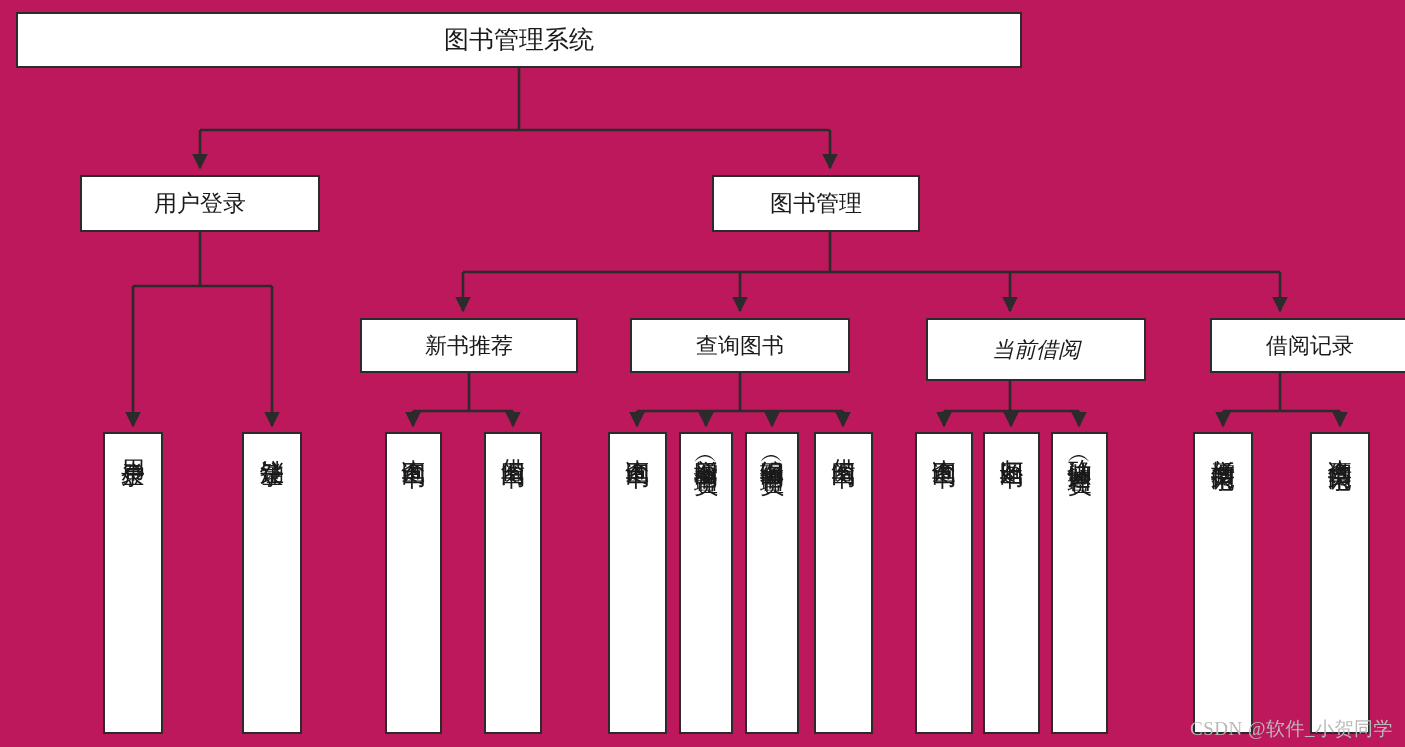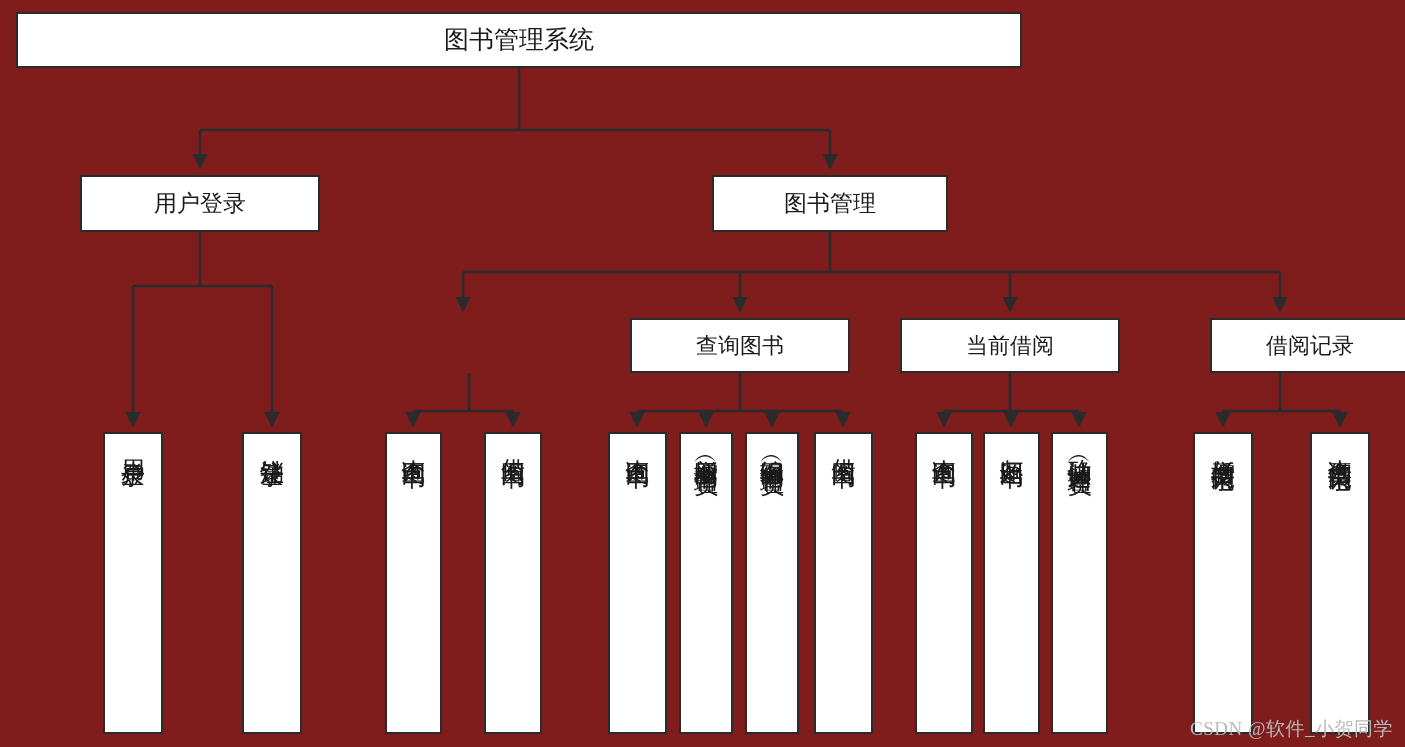--- a/index.html
+++ b/index.html
@@ -7,21 +7,21 @@
     padding: 0;
     background: #ffffff;
   }
   body {
     font-family: "Liberation Sans", "DejaVu Sans", sans-serif;
   }
   #canvas {
     position: relative;
     width: 1405px;
     height: 747px;
-    background: #7f1d1d;
+    background: #be185d;
     overflow: hidden;
   }
   svg.wires {
     position: absolute;
     left: 0;
     top: 0;
     width: 1405px;
     height: 747px;
     pointer-events: none;
   }
@@ -119,28 +119,31 @@
     </g>
   </svg>
 
   <div class="node root" style="left:16px; top:12px; width:1006px; height:56px;">
     <span class="node-label">图书管理系统</span>
   </div>
 
   <div class="node lvl1" style="left:80px; top:175px; width:240px; height:57px;">
     <span class="node-label">用户登录</span>
   </div>
-  <div class="node lvl1" style="left:712px; top:175px; width:236px; height:57px;">
+  <div class="node lvl1" style="left:712px; top:175px; width:208px; height:57px;">
     <span class="node-label">图书管理</span>
   </div>
 
+  <div class="node lvl2" style="left:360px; top:318px; width:218px; height:55px;">
+    <span class="node-label">新书推荐</span>
+  </div>
   <div class="node lvl2" style="left:630px; top:318px; width:220px; height:55px;">
     <span class="node-label">查询图书</span>
   </div>
-  <div class="node lvl2" style="left:900px; top:318px; width:220px; height:55px;">
+  <div class="node lvl2" style="left:926px; top:318px; width:220px; height:63px;font-style:italic;">
     <span class="node-label">当前借阅</span>
   </div>
   <div class="node lvl2" style="left:1210px; top:318px; width:200px; height:55px;">
     <span class="node-label">借阅记录</span>
   </div>
 
   <div class="node leaf" style="left:103px; top:432px; width:60px; height:302px;">
     <span class="node-label">用户登录</span>
   </div>
   <div class="node leaf" style="left:242px; top:432px; width:60px; height:302px;">

